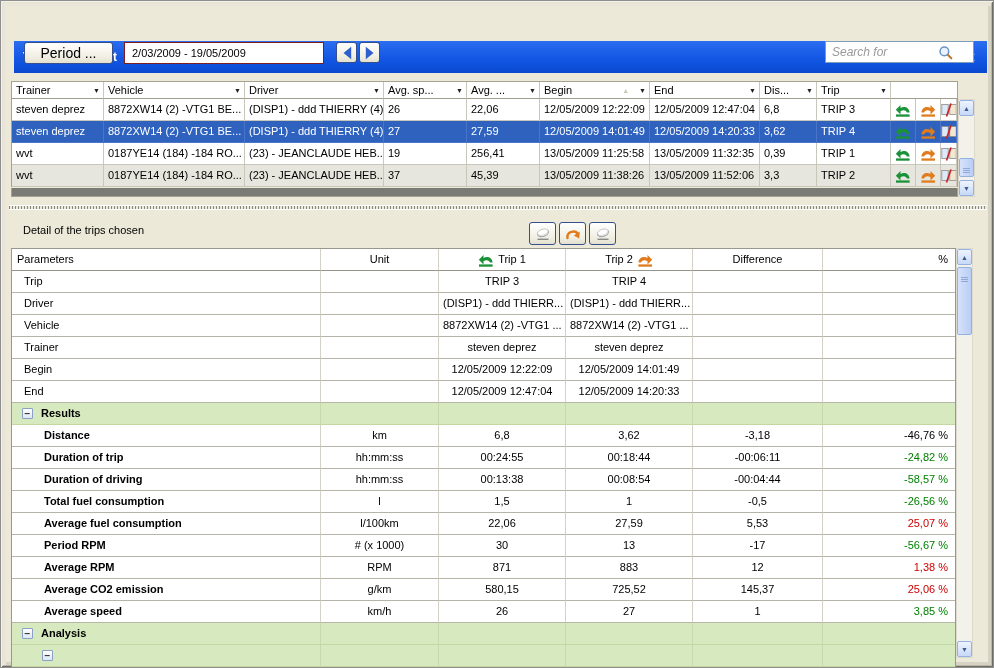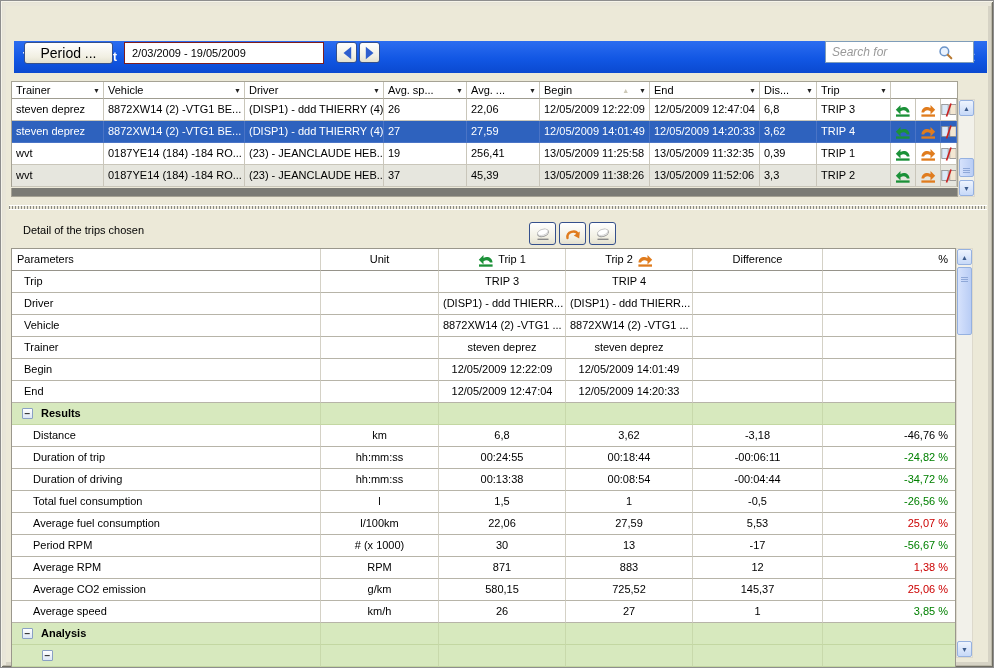--- a/index.html
+++ b/index.html
@@ -87,21 +87,21 @@
   
   .detail { position:absolute; left:10px; top:247px; width:945px; height:494px; overflow:hidden;
     border:1px solid #9a978c; background:#fff; }
   .drow { display:grid; grid-template-columns:309px 118px 127px 127px 130px 133px; height:22px; }
   .drow .dc {
     border-right:1px solid #d4d1c6; border-bottom:1px solid #b7b4a8;
     line-height:21px; white-space:nowrap; overflow:hidden; padding:0 4px;
   }
   .drow.dhead .dc { border-bottom:1px solid #96938a; }
   .dc.param { padding-left:12px; text-align:left; }
-  .drow.data .dc.param { padding-left:21px; }
+  .drow.data .dc.param { padding-left:32px;font-weight:bold; }
   .dc.unit, .dc.t1, .dc.t2, .dc.diff { text-align:center; }
   .dc.pct { text-align:right; padding-right:7px; }
   .dhead .dc.param { padding-left:5px; }
   .dhead .dc.t1, .dhead .dc.t2 { display:flex; align-items:center; justify-content:center; gap:4px; }
   .drow.group .dc { background:#D7E9BE; border-bottom:1px solid #c3d7a2; border-right:1px solid #c8d9ab; }
   .drow.group .dc.param { font-weight:bold; padding-left:10px; display:flex; align-items:center; gap:8px; }
   .drow.group2 .dc.param { font-weight:bold; padding-left:30px; display:flex; align-items:center; gap:8px; }
   .colbox {
     width:11px; height:11px; border:1px solid #8aa0c4; border-radius:1px;
     background:linear-gradient(180deg,#ffffff,#dde7f5); color:#333;
@@ -454,21 +454,21 @@
         <div class="dc t2">00:18:44</div>
         <div class="dc diff">-00:06:11</div>
         <div class="dc pct" style="color: rgb(0, 128, 0);">-24,82 %</div>
     </div>
     <div class="drow data">
       <div class="dc param">Duration of driving</div>
         <div class="dc unit">hh:mm:ss</div>
         <div class="dc t1">00:13:38</div>
         <div class="dc t2">00:08:54</div>
         <div class="dc diff">-00:04:44</div>
-        <div class="dc pct" style="color: rgb(0, 128, 0);">-34,72 %</div>
+        <div class="dc pct" style="color: rgb(0, 128, 0);">-58,57 %</div>
     </div>
     <div class="drow data">
       <div class="dc param">Total fuel consumption</div>
         <div class="dc unit">l</div>
         <div class="dc t1">1,5</div>
         <div class="dc t2">1</div>
         <div class="dc diff">-0,5</div>
         <div class="dc pct" style="color: rgb(0, 128, 0);">-26,56 %</div>
     </div>
     <div class="drow data">

